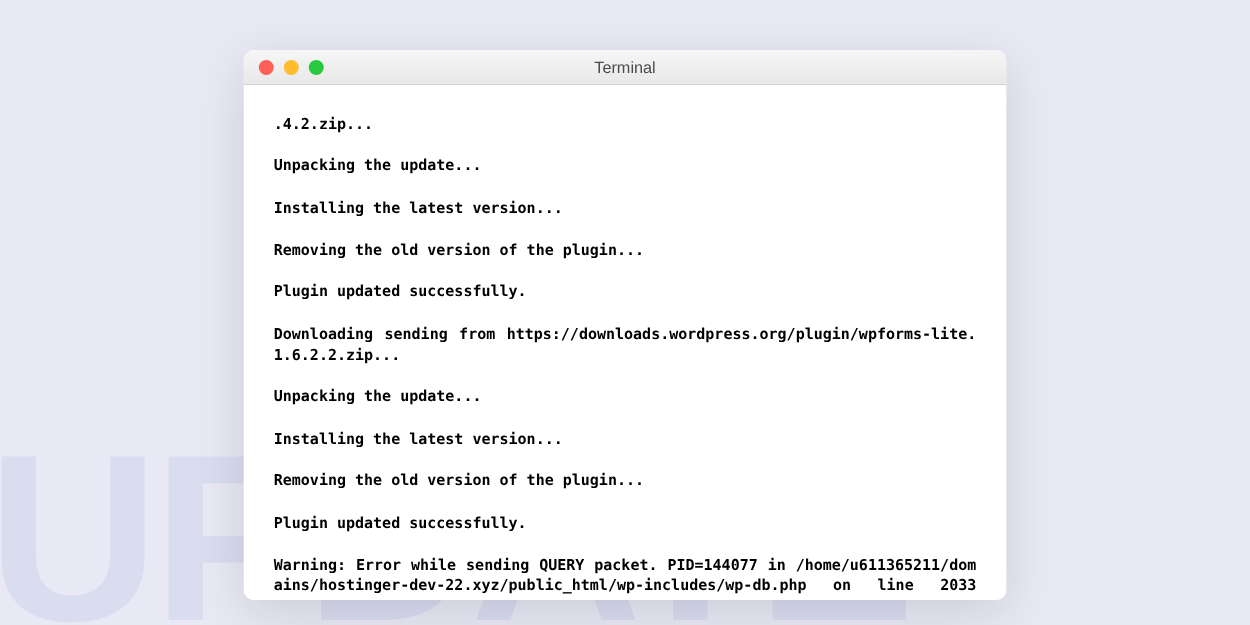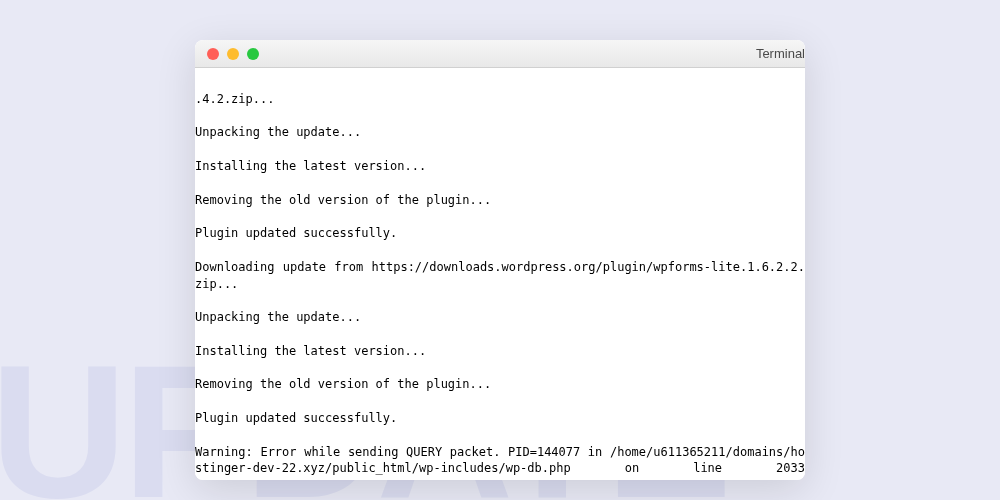--- a/index.html
+++ b/index.html
@@ -59,36 +59,37 @@
     .light {
       width: 12px;
       height: 12px;
       border-radius: 50%;
     }
     .red { background: #ff5f57; }
     .yellow { background: #febc2e; }
     .green { background: #28c840; }
     .title {
       flex: 1;
-      text-align: right;
+      text-align: center;
       font-size: 13px;
       color: #4a4a4a;
     }
     .terminal-body {
       flex: 1;
       background: #fff;
-      padding: 6px 0;
+      padding: 6px 24px;
       font-family: "Menlo", "Consolas", monospace;
       font-size: 12px;
       line-height: 1.4;
       color: #000;
       white-space: pre;
       overflow: hidden;
       text-align: justify;
       text-align-last: left;
+      font-weight: bold;
     }
     .line {
       white-space: pre-wrap;
       word-break: break-all;
     }
     .justified {
       text-align: justify;
       text-align-last: justify;
     }
   </style>
@@ -105,21 +106,21 @@
       <div class="light green"></div>
     </div>
     <div class="title">Terminal</div>
   </div>
   <div class="terminal-body">
 <div class="line">.4.2.zip...</div>
 <div class="line">Unpacking the update...</div>
 <div class="line">Installing the latest version...</div>
 <div class="line">Removing the old version of the plugin...</div>
 <div class="line">Plugin updated successfully.</div>
-<div class="line justified">Downloading update from https://downloads.wordpress.org/plugin/wpforms-lite.1.6.2.2.zip...</div>
+<div class="line justified">Downloading sending from https://downloads.wordpress.org/plugin/wpforms-lite.1.6.2.2.zip...</div>
 <div class="line">Unpacking the update...</div>
 <div class="line">Installing the latest version...</div>
 <div class="line">Removing the old version of the plugin...</div>
 <div class="line">Plugin updated successfully.</div>
 <div class="line justified">Warning: Error while sending QUERY packet. PID=144077 in /home/u611365211/domains/hostinger-dev-22.xyz/public_html/wp-includes/wp-db.php on line 2033</div>
 
 
 
 
 

